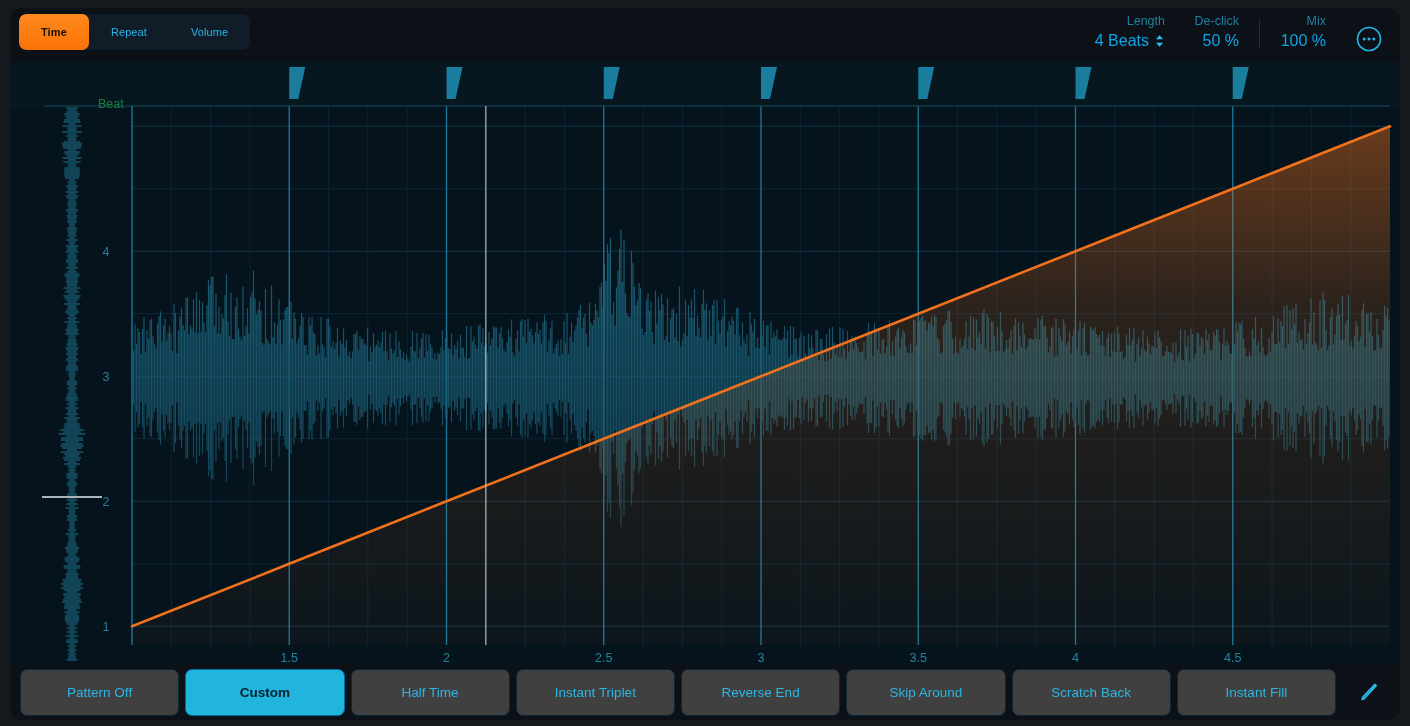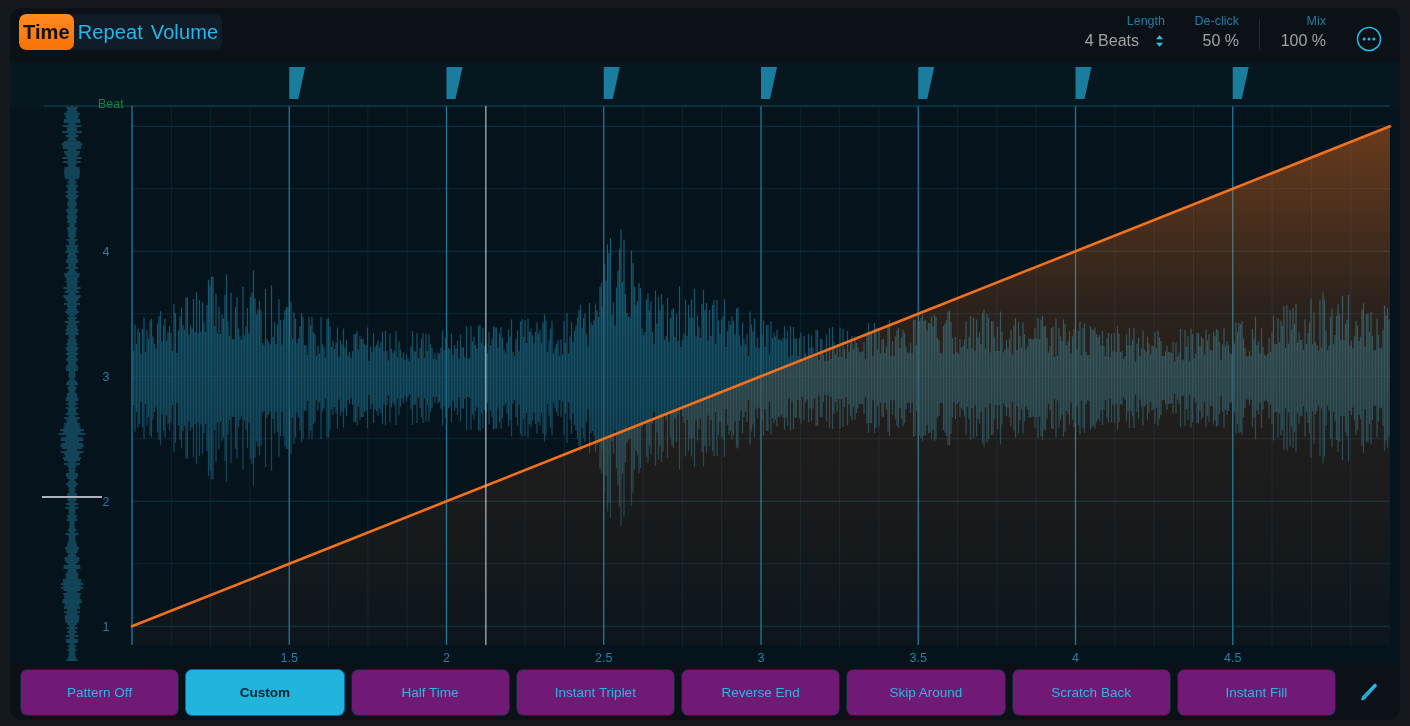--- a/index.html
+++ b/index.html
@@ -32,22 +32,22 @@
     position: absolute; left: 9px; top: 6px;
     height: 36px;
     display: flex;
     background: #101c27;
     border-radius: 7px;
     overflow: hidden;
   }
   .seg {
     display: flex; align-items: center; justify-content: center;
     height: 36px;
-    padding: 0 4px;
-    font-size: 20px;
+    padding: 0 22px;
+    font-size: 11px;
     color: #27b6e8;
     letter-spacing: .1px;
     cursor: pointer;
     background: transparent;
   }
   .seg.active {
     background: linear-gradient(180deg,#ff8a1e 0%, #f97206 100%);
     color: #12100c;
     border-radius: 7px;
     font-weight: 600;
@@ -65,23 +65,23 @@
     padding: 0 14px;
     cursor: pointer;
   }
   .param .p-label {
     font-size: 12.5px;
     color: #1f7fa0;
     line-height: 17px;
   }
   .param .p-value {
     font-size: 16px;
-    color: #a3a3a3;
+    color: #0ea5e9;
     line-height: 22px;
-    display: flex; align-items: center; gap: 15px;
+    display: flex; align-items: center; gap: 5px;
   }
   .divider-v {
     width: 1px; height: 30px;
     background: #173040;
     margin: 6px 6px 0 6px;
   }
   .stepper-ico { display:block; }
 
   .more-btn {
     position: absolute; right: 18px; top: 18px;
@@ -107,21 +107,21 @@
   .footer {
     position: absolute; left: 0; bottom: 0;
     width: 1390px; height: 56px;
     display: flex; align-items: center;
     padding: 0 6px 0 10px;
     gap: 6px;
   }
   .pat-btn {
     flex: 1 1 0;
     height: 47px;
-    background: #701a75;
+    background: #404040;
     border-radius: 7px;
     display: flex; align-items: center; justify-content: center;
     font-size: 13.5px;
     color: #2bb6e3;
     cursor: pointer;
     border: 1px solid #0a2836;
     white-space: nowrap;
   }
   .pat-btn.active {
     background: #21b4dd;

